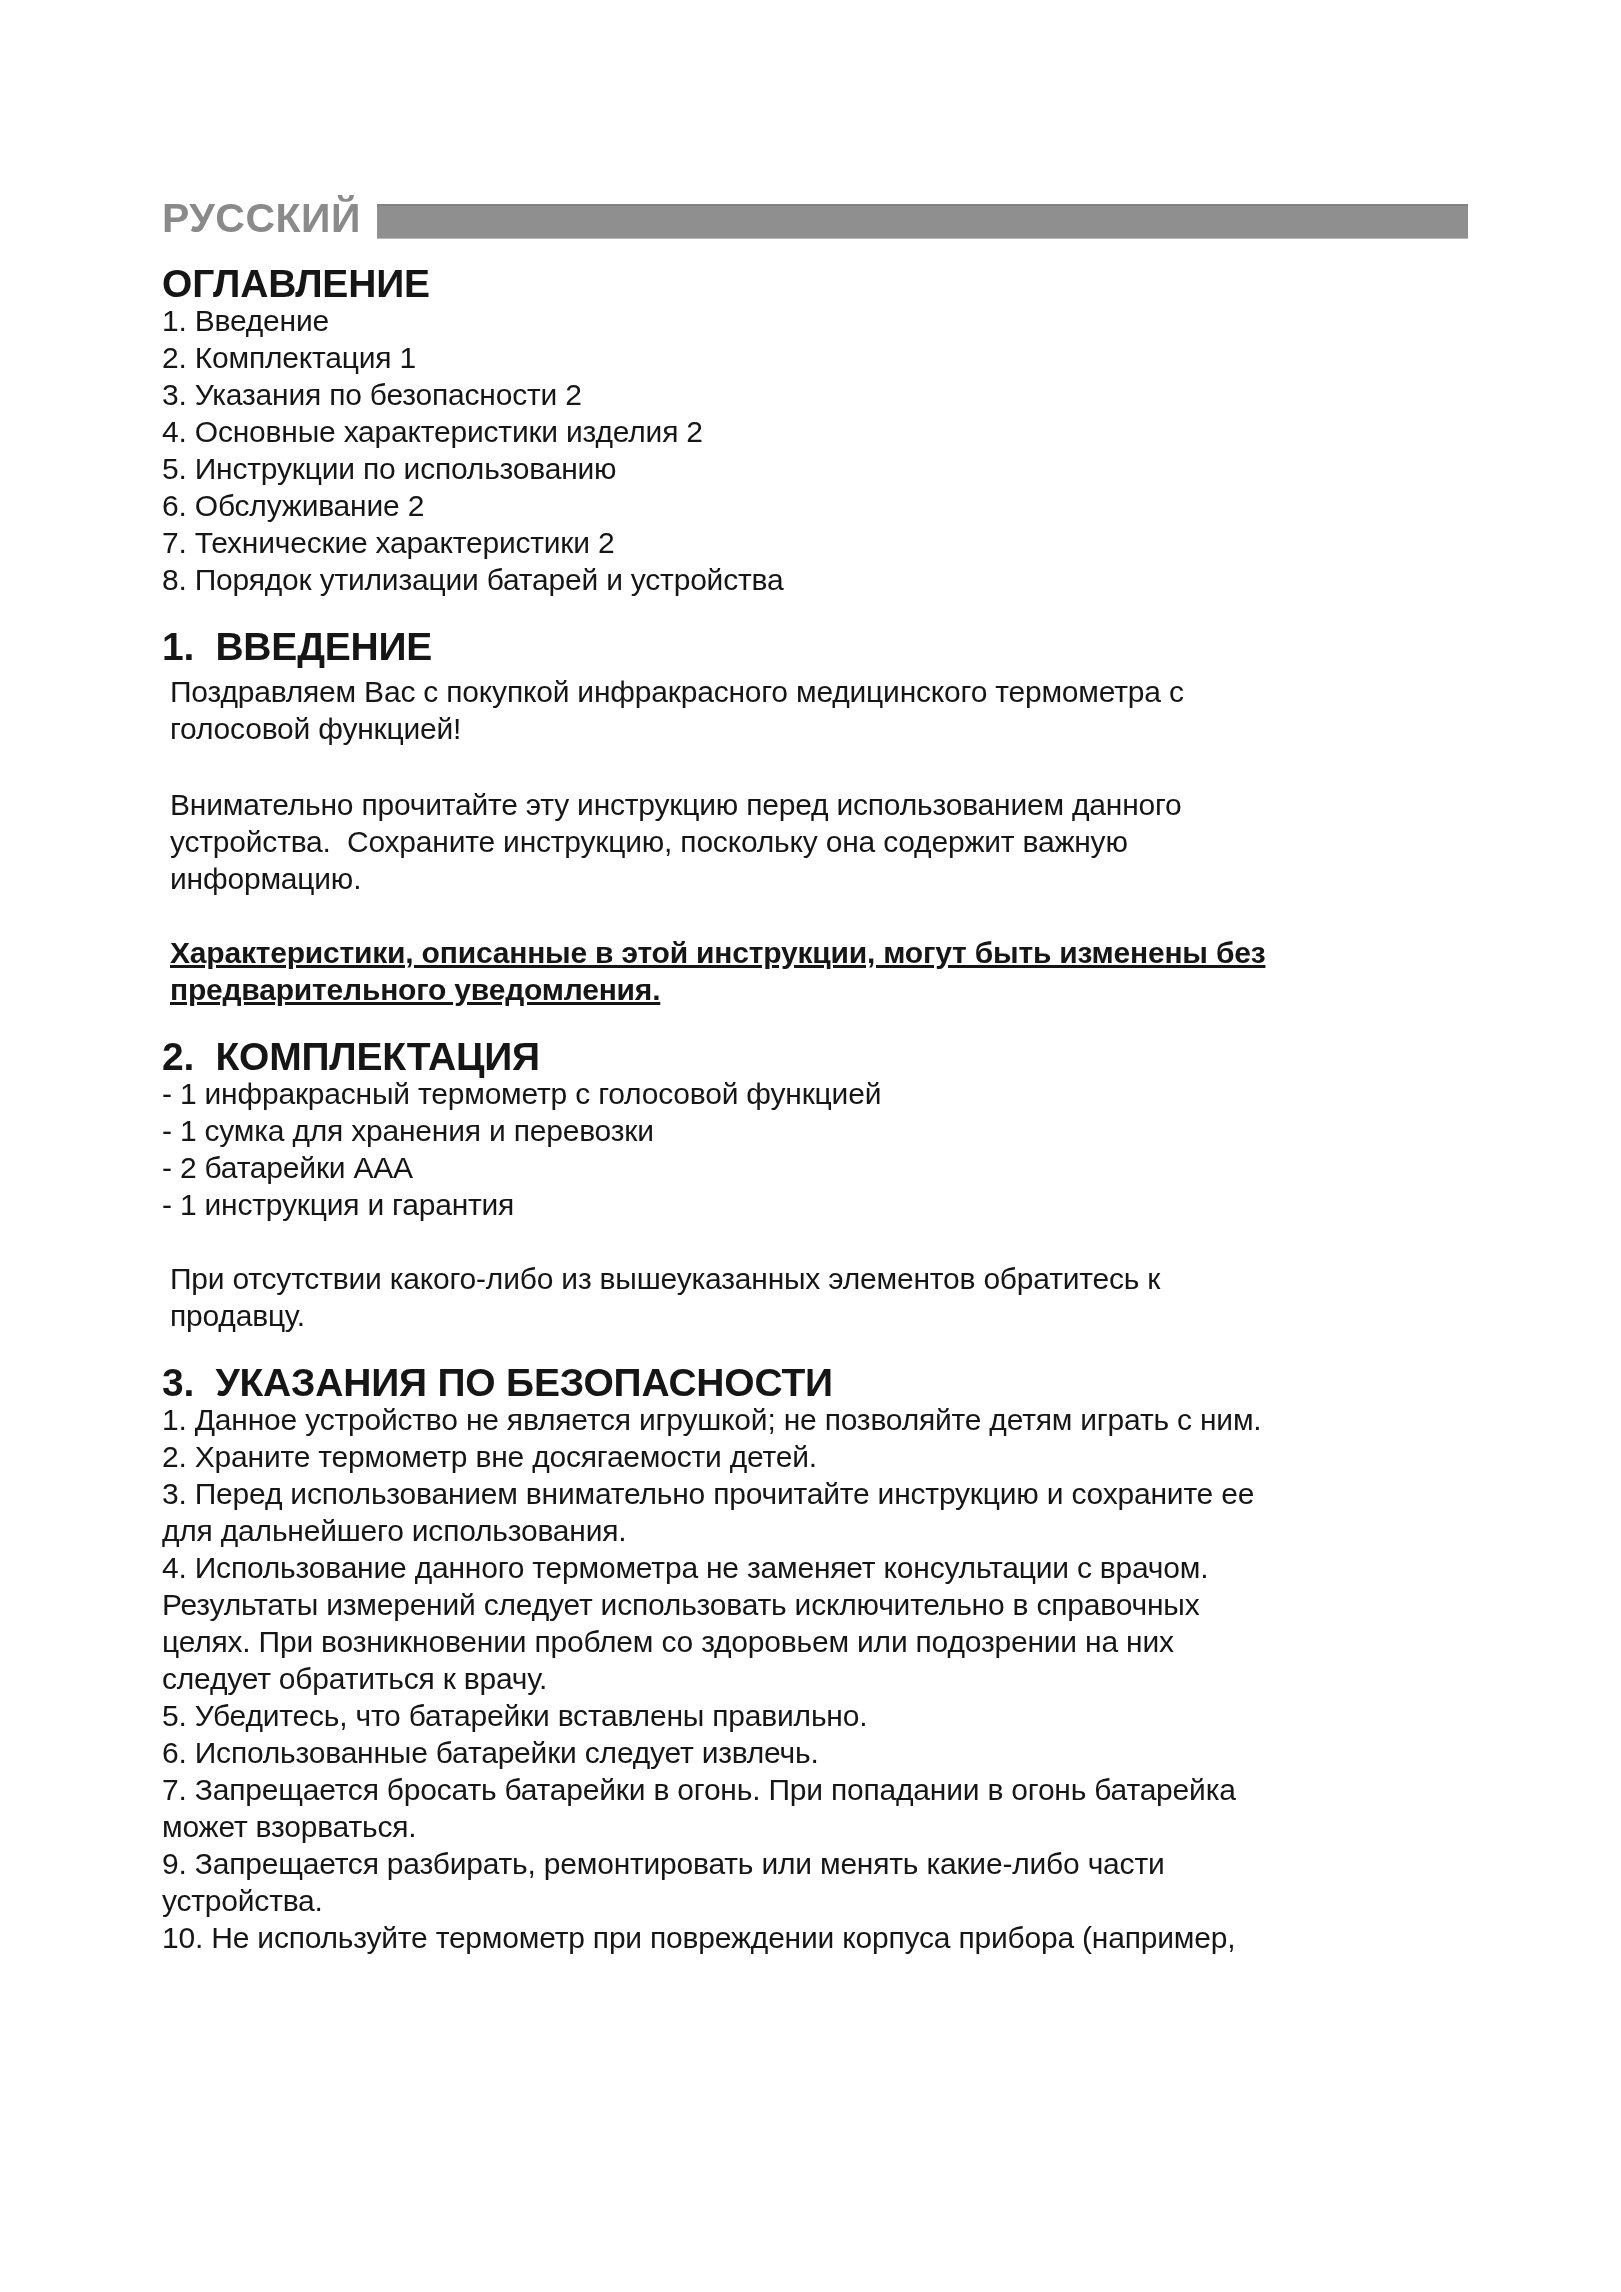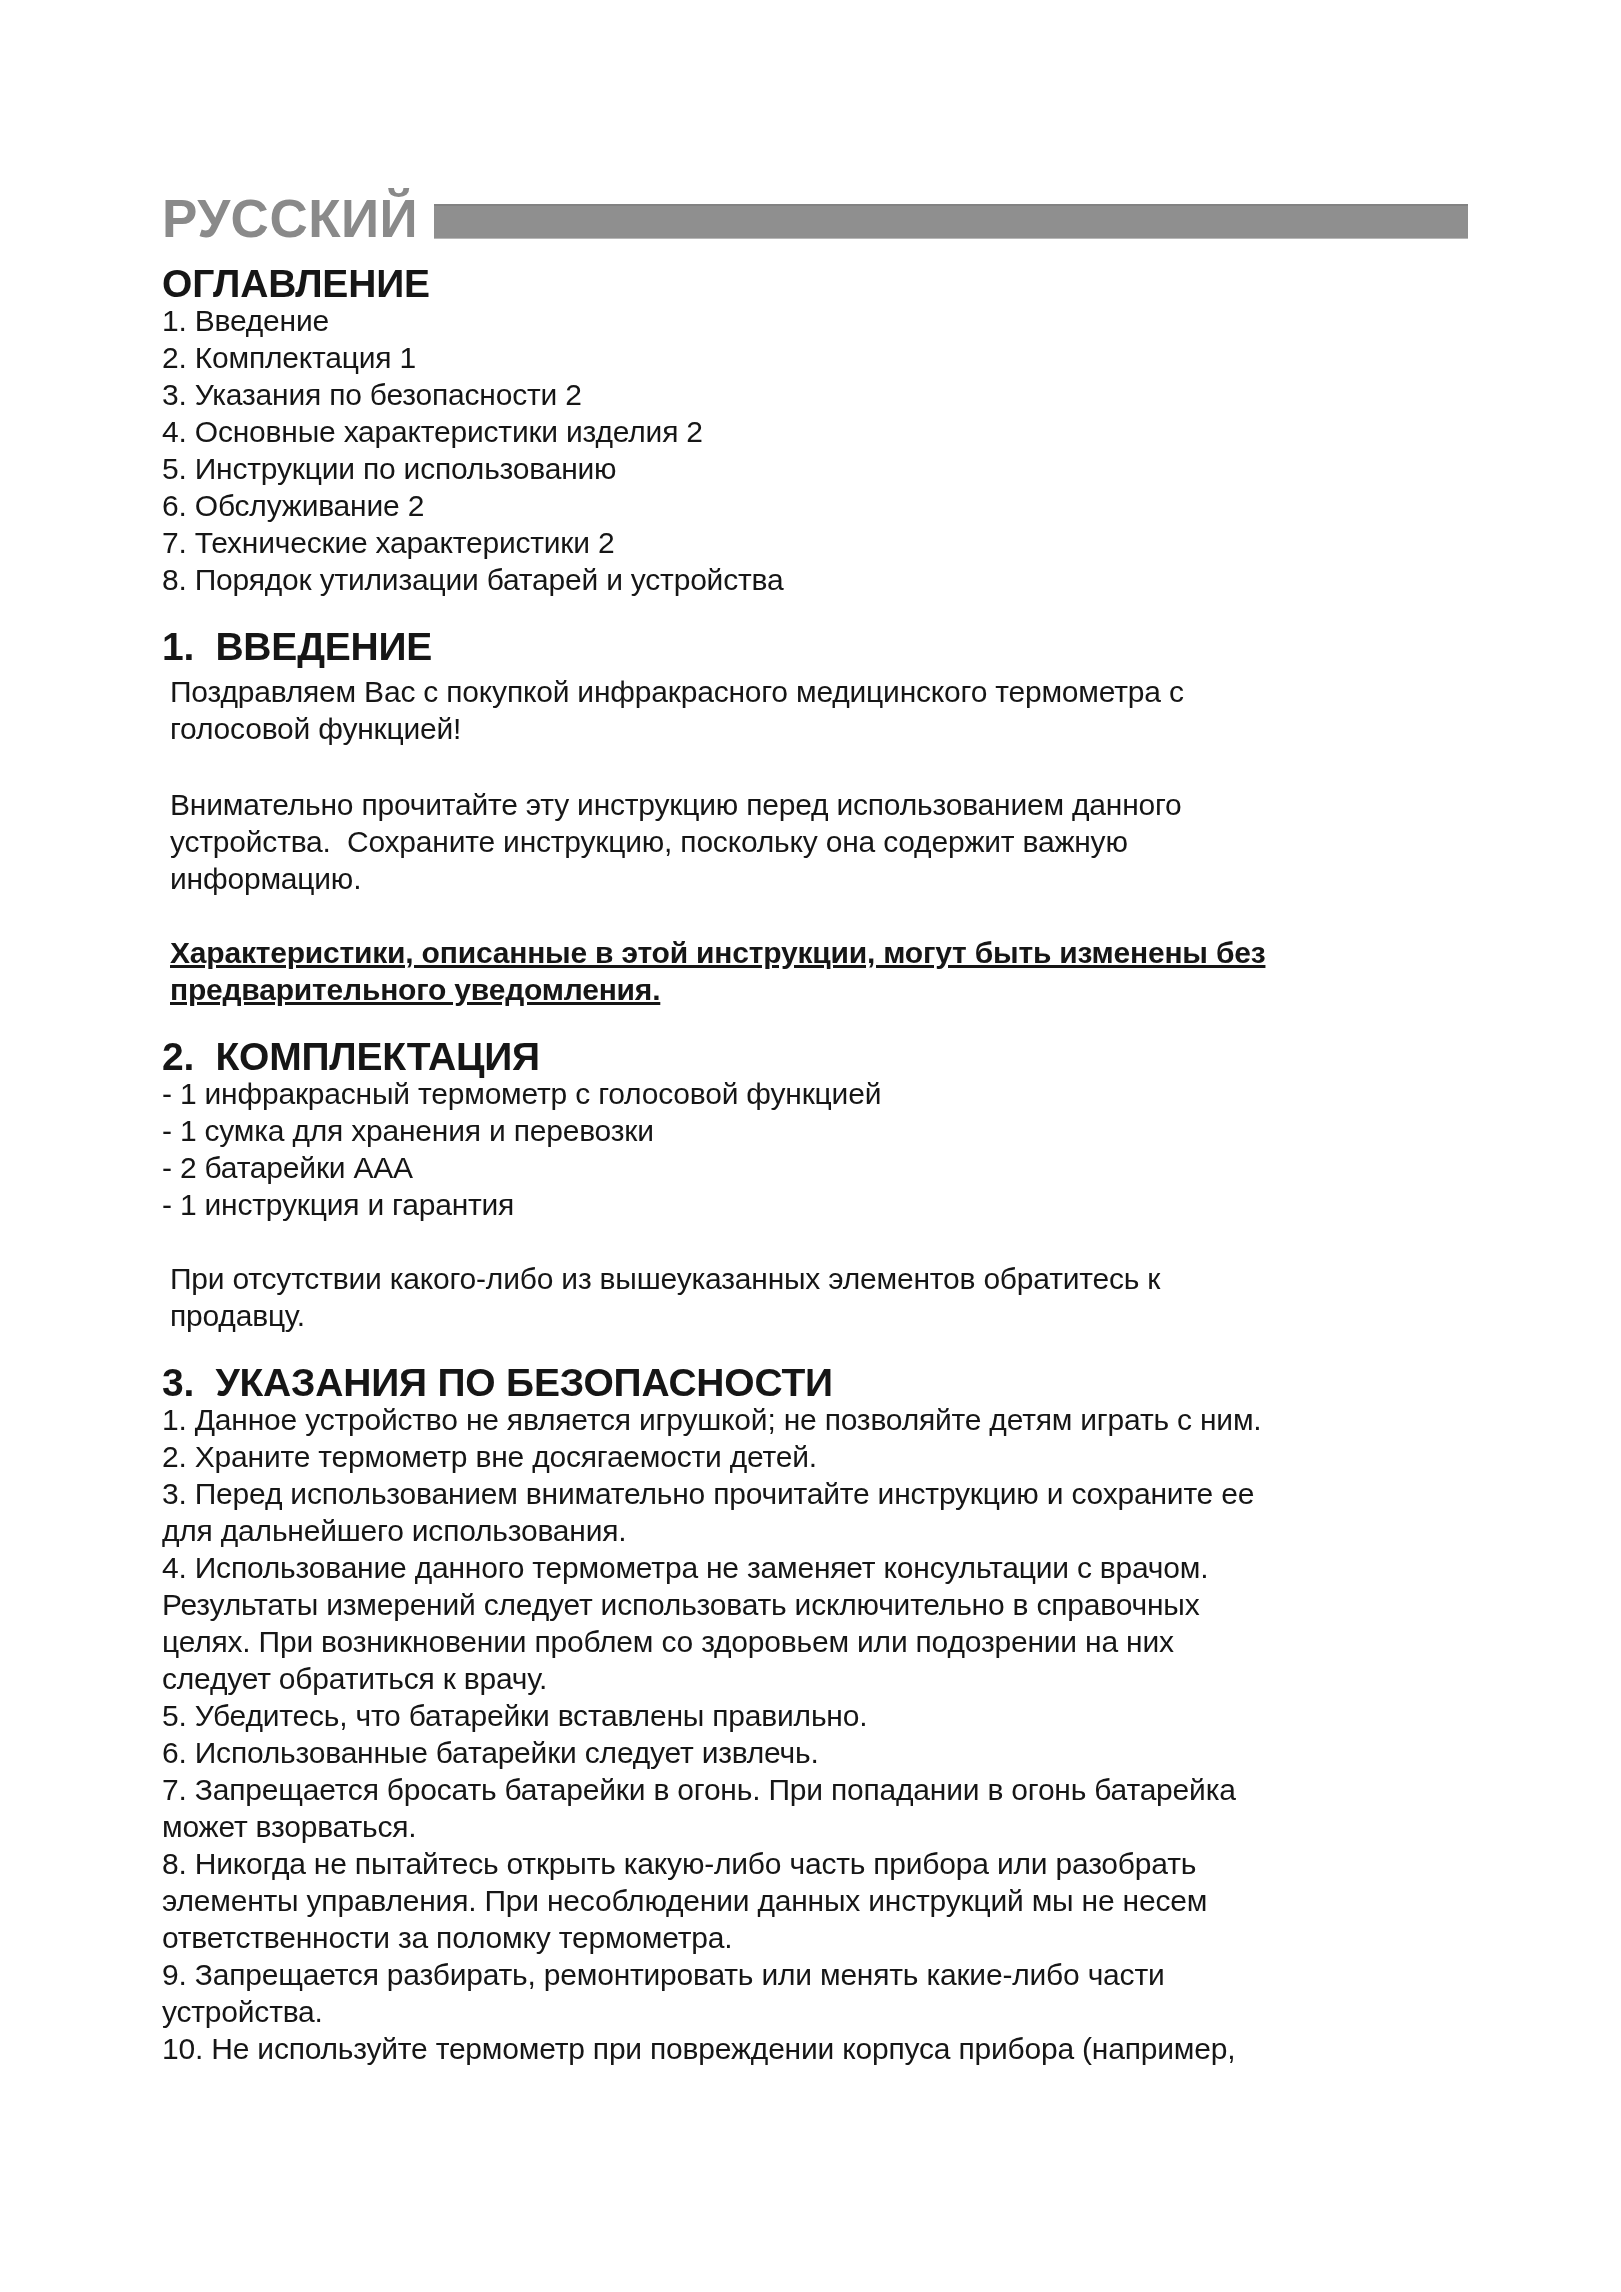--- a/index.html
+++ b/index.html
@@ -29,21 +29,21 @@
 
   
   .header-row {
     display: flex;
     align-items: center;
     height: 45px;
   }
   .lang {
     color: #8a8a8a;
     font-weight: bold;
-    font-size: 53px;
+    font-size: 41px;
     line-height: 43px;
     letter-spacing: 0.5px;
     white-space: nowrap;
   }
   .bar {
     flex: 1;
     height: 32px;
     margin-left: 15.7px;
     margin-top: 5.9px;
     background: #8f8f8f;
@@ -118,23 +118,20 @@
         <div class="line pre">3. Перед использованием внимательно прочитайте инструкцию и сохраните ее
 для дальнейшего использования.</div>
         <div class="line pre">4. Использование данного термометра не заменяет консультации с врачом.
 Результаты измерений следует использовать исключительно в справочных
 целях. При возникновении проблем со здоровьем или подозрении на них
 следует обратиться к врачу.</div>
         <div class="line pre">5. Убедитесь, что батарейки вставлены правильно.</div>
         <div class="line pre">6. Использованные батарейки следует извлечь.</div>
         <div class="line pre">7. Запрещается бросать батарейки в огонь. При попадании в огонь батарейка
 может взорваться.</div>
-        <div class="line pre">8. Никогда не пытайтесь открыть какую-либо часть прибора или разобрать
-элементы управления. При несоблюдении данных инструкций мы не несем
-ответственности за поломку термометра.</div>
         <div class="line pre">9. Запрещается разбирать, ремонтировать или менять какие-либо части
 устройства.</div>
         <div class="line pre">10. Не используйте термометр при повреждении корпуса прибора (например,</div>
       </div>
     </div>
 
   </div>
 </div>
 
 

